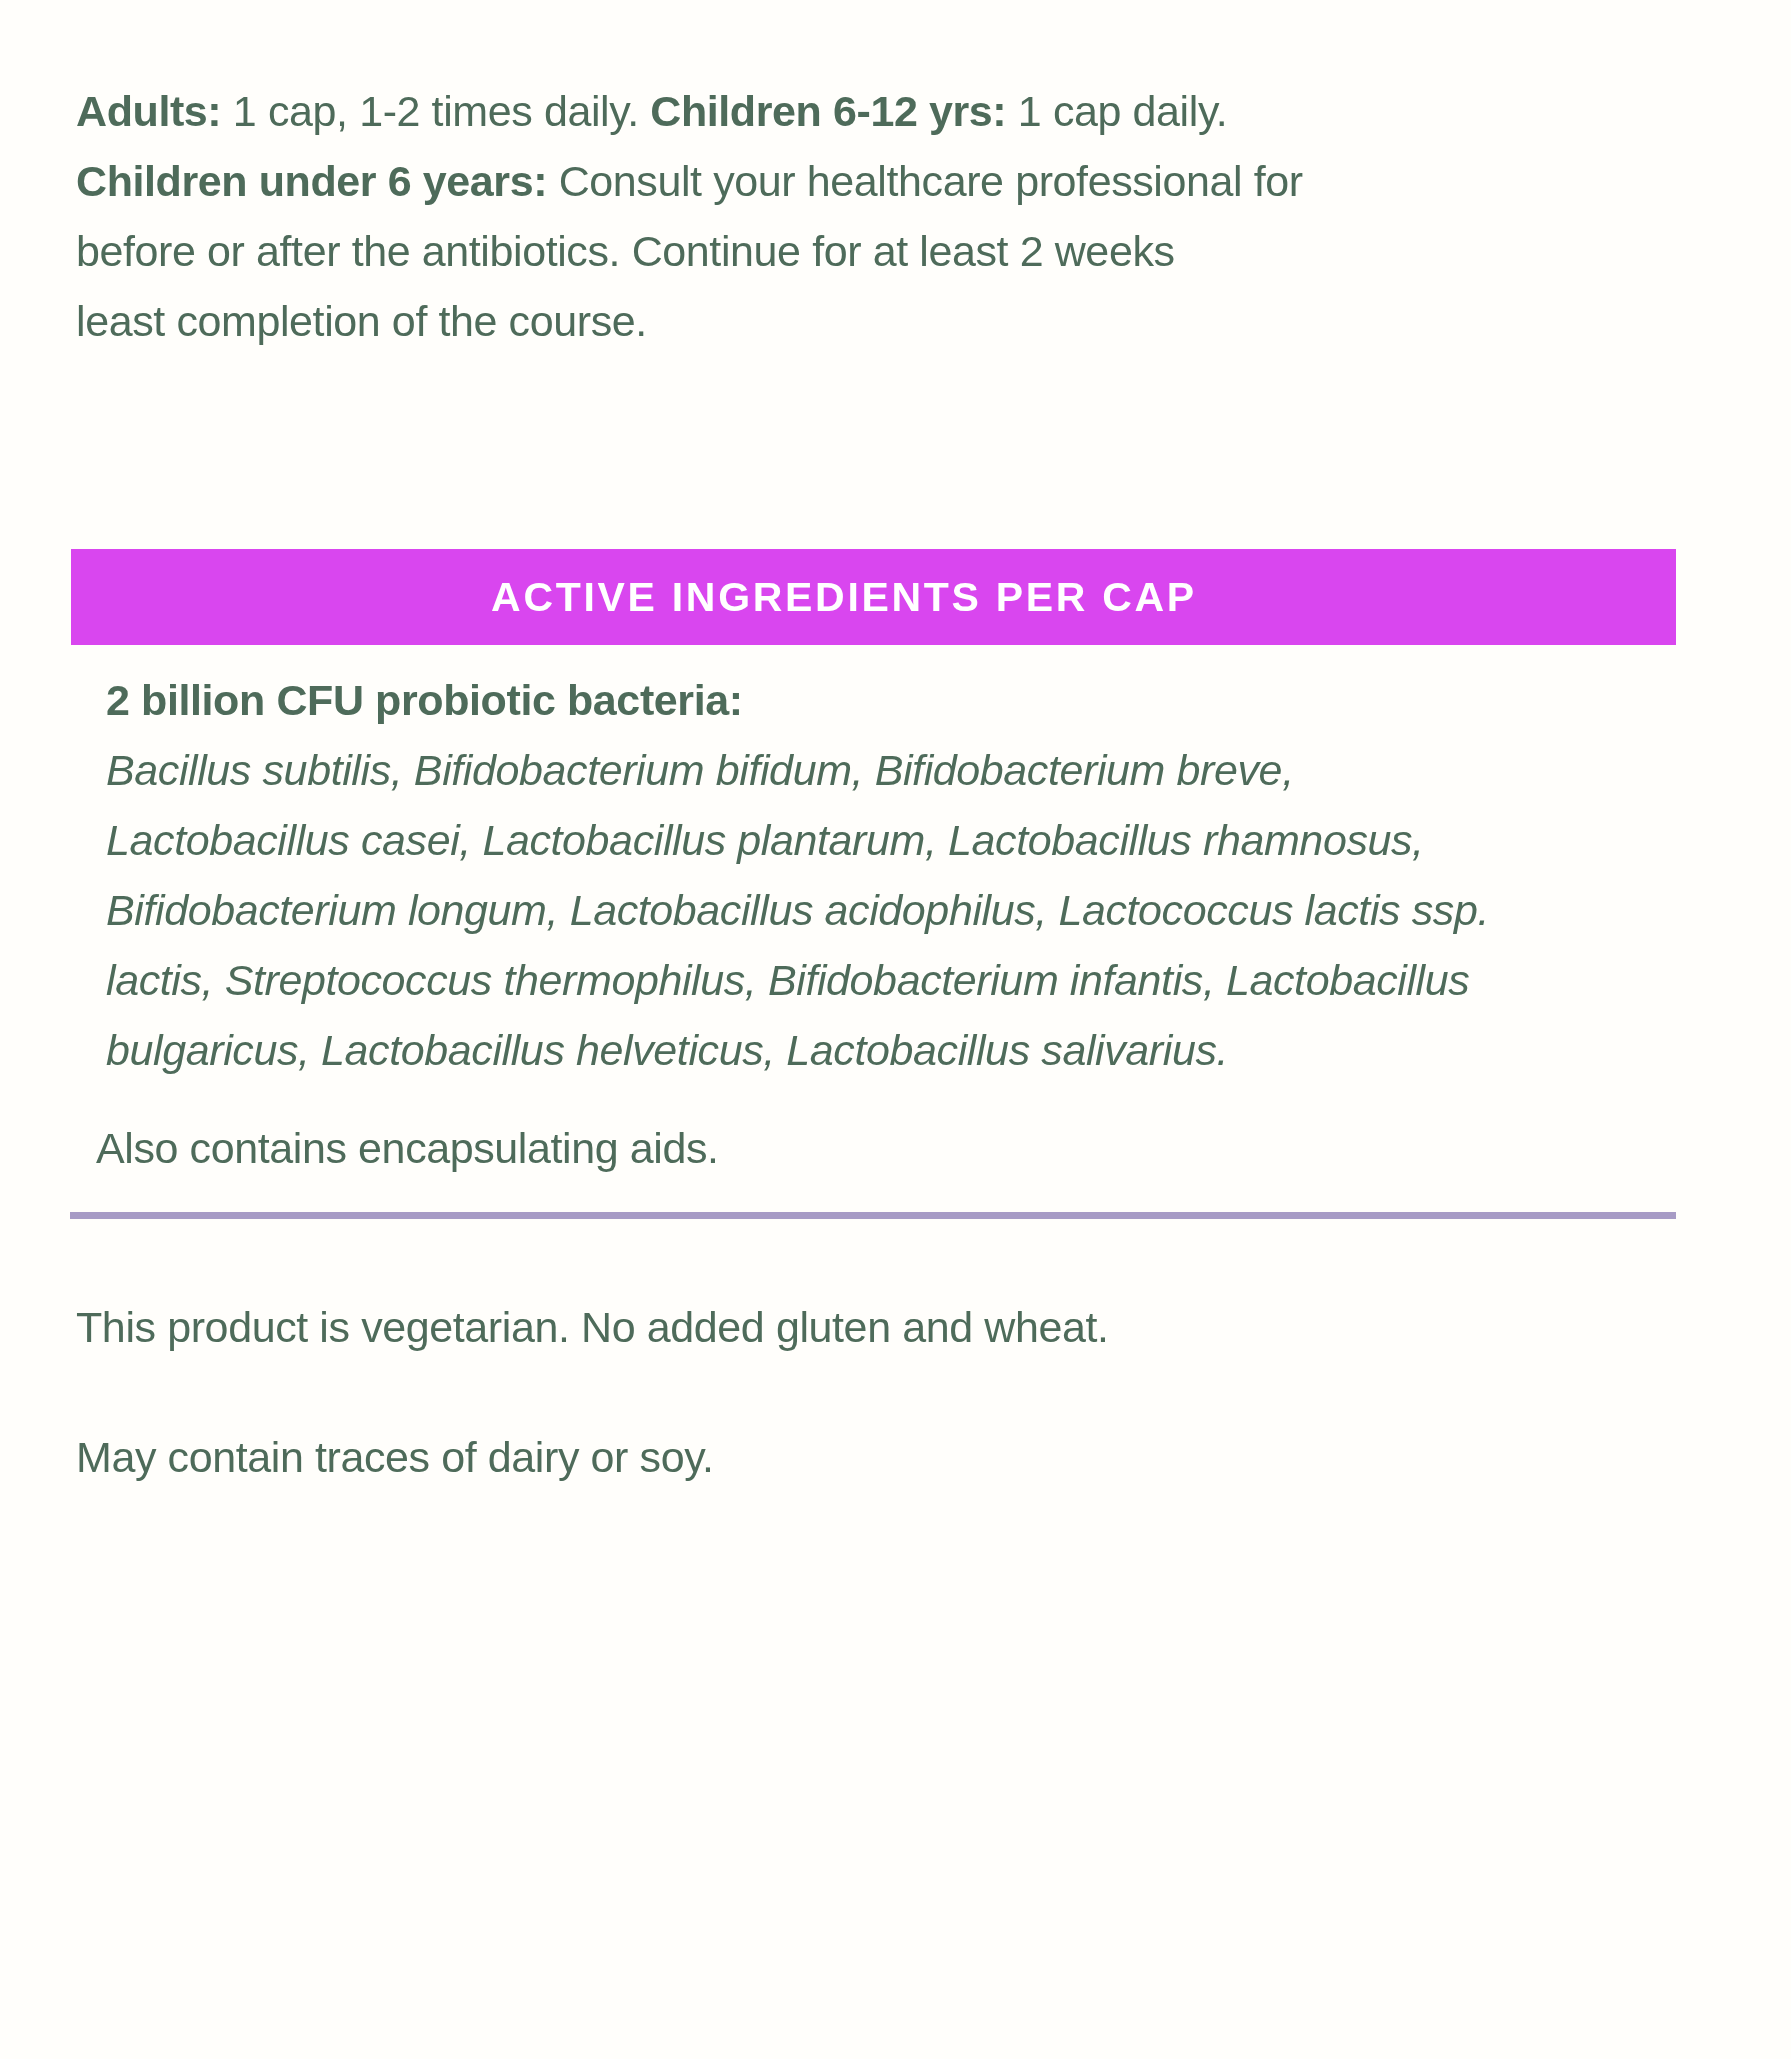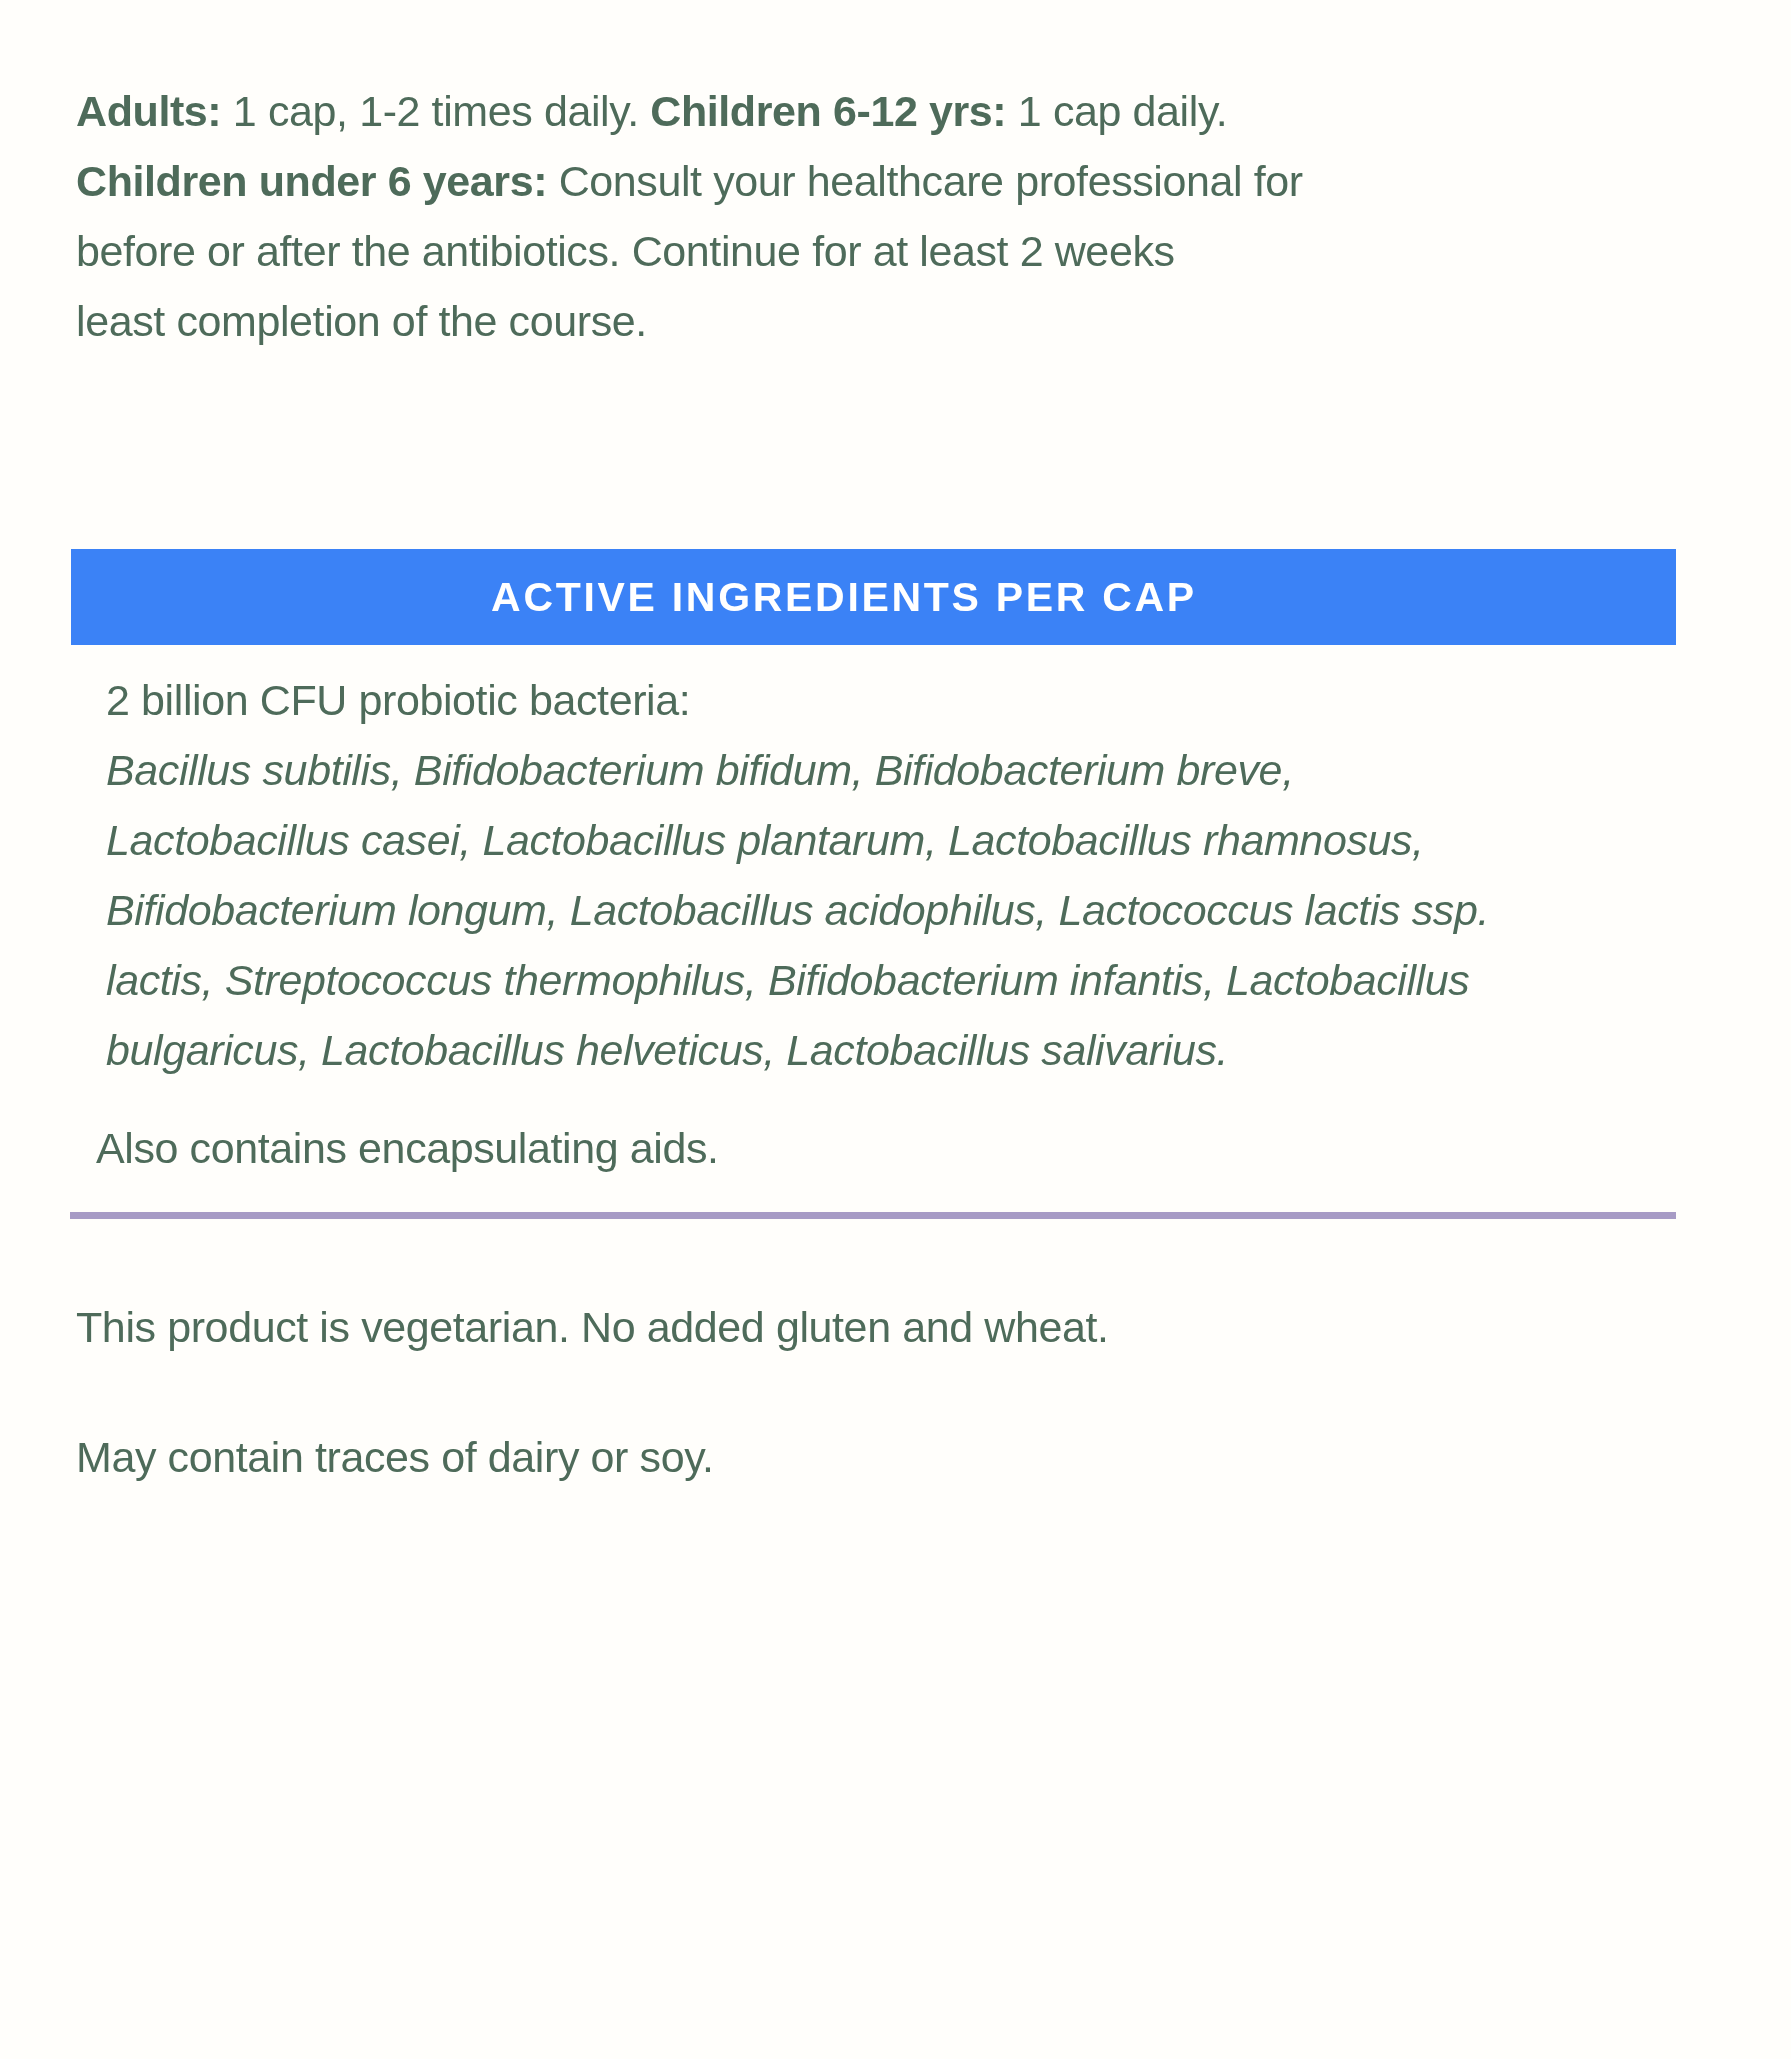--- a/index.html
+++ b/index.html
@@ -29,40 +29,40 @@
     left: 76px;
     top: 76px;
   }
 
   .banner {
     position: absolute;
     left: 71px;
     top: 549px;
     width: 1650px;
     height: 96px;
-    background: #3b82f6;
+    background: #d946ef;
     display: flex;
     align-items: center;
     justify-content: center;
   }
   .banner-label {
     color: #ffffff;
     font-weight: 700;
     font-size: 41px;
     letter-spacing: 2.7px;
     transform: translateX(-52px);
     white-space: nowrap;
   }
 
   .ingredients {
     position: absolute;
     left: 106px;
     top: 665px;
   }
-  .ing-heading { font-weight: 400; }
+  .ing-heading { font-weight: 700; }
   .strains { font-style: italic; }
 
   .also-note {
     position: absolute;
     left: 96px;
     top: 1113px;
   }
 
   .divider {
     position: absolute;

